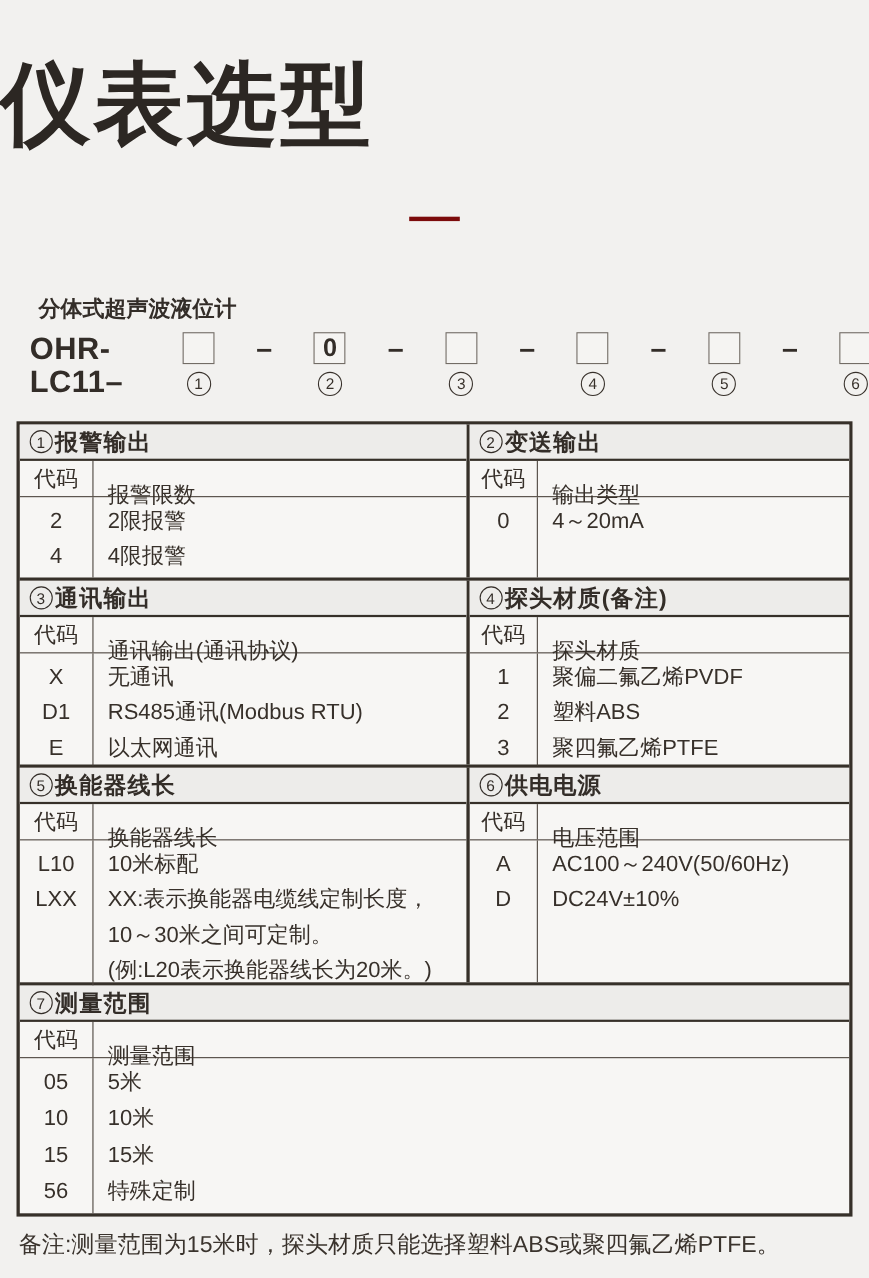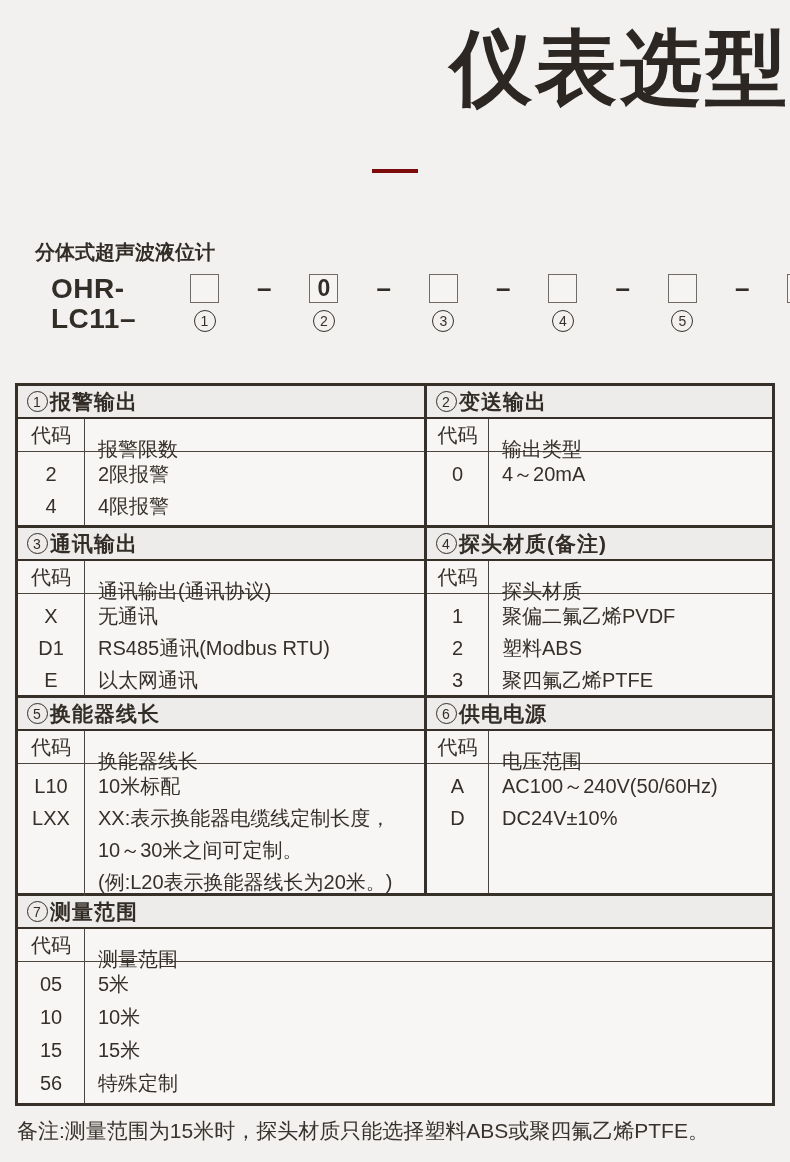--- a/index.html
+++ b/index.html
@@ -8,42 +8,41 @@
     position:relative;
     width:790px; height:1162px;
     margin:0 auto;
     background:#f2f1ef;
     font-family:"Liberation Sans","DejaVu Sans",sans-serif;
     color:#37302a;
     overflow:hidden;
   }
   
   .title {
-    padding-top:20px;
-    text-align:right;
+    padding-top:48px;
+    text-align:left;
     font-size:82px;
     font-weight:900;
     letter-spacing:3px;
     line-height:1.18;
     color:#2c2723;
-    margin-left:36px;
   }
   .divider {
     width:46px; height:4px;
     margin:52px auto 0 auto;
   }
   
   .subtitle {
     margin:66px 0 0 35px;
     font-size:20px;
     font-weight:700;
     color:#332d28;
   }
   .model-row {
-    margin:8px 0 0 51px;
+    margin:8px 0 0 27px;
     display:flex;
     align-items:flex-start;
     gap:38px;
   }
   .model-prefix {
     font-size:28px;
     font-weight:700;
     height:30px;
     line-height:30px;
     letter-spacing:0.5px;

